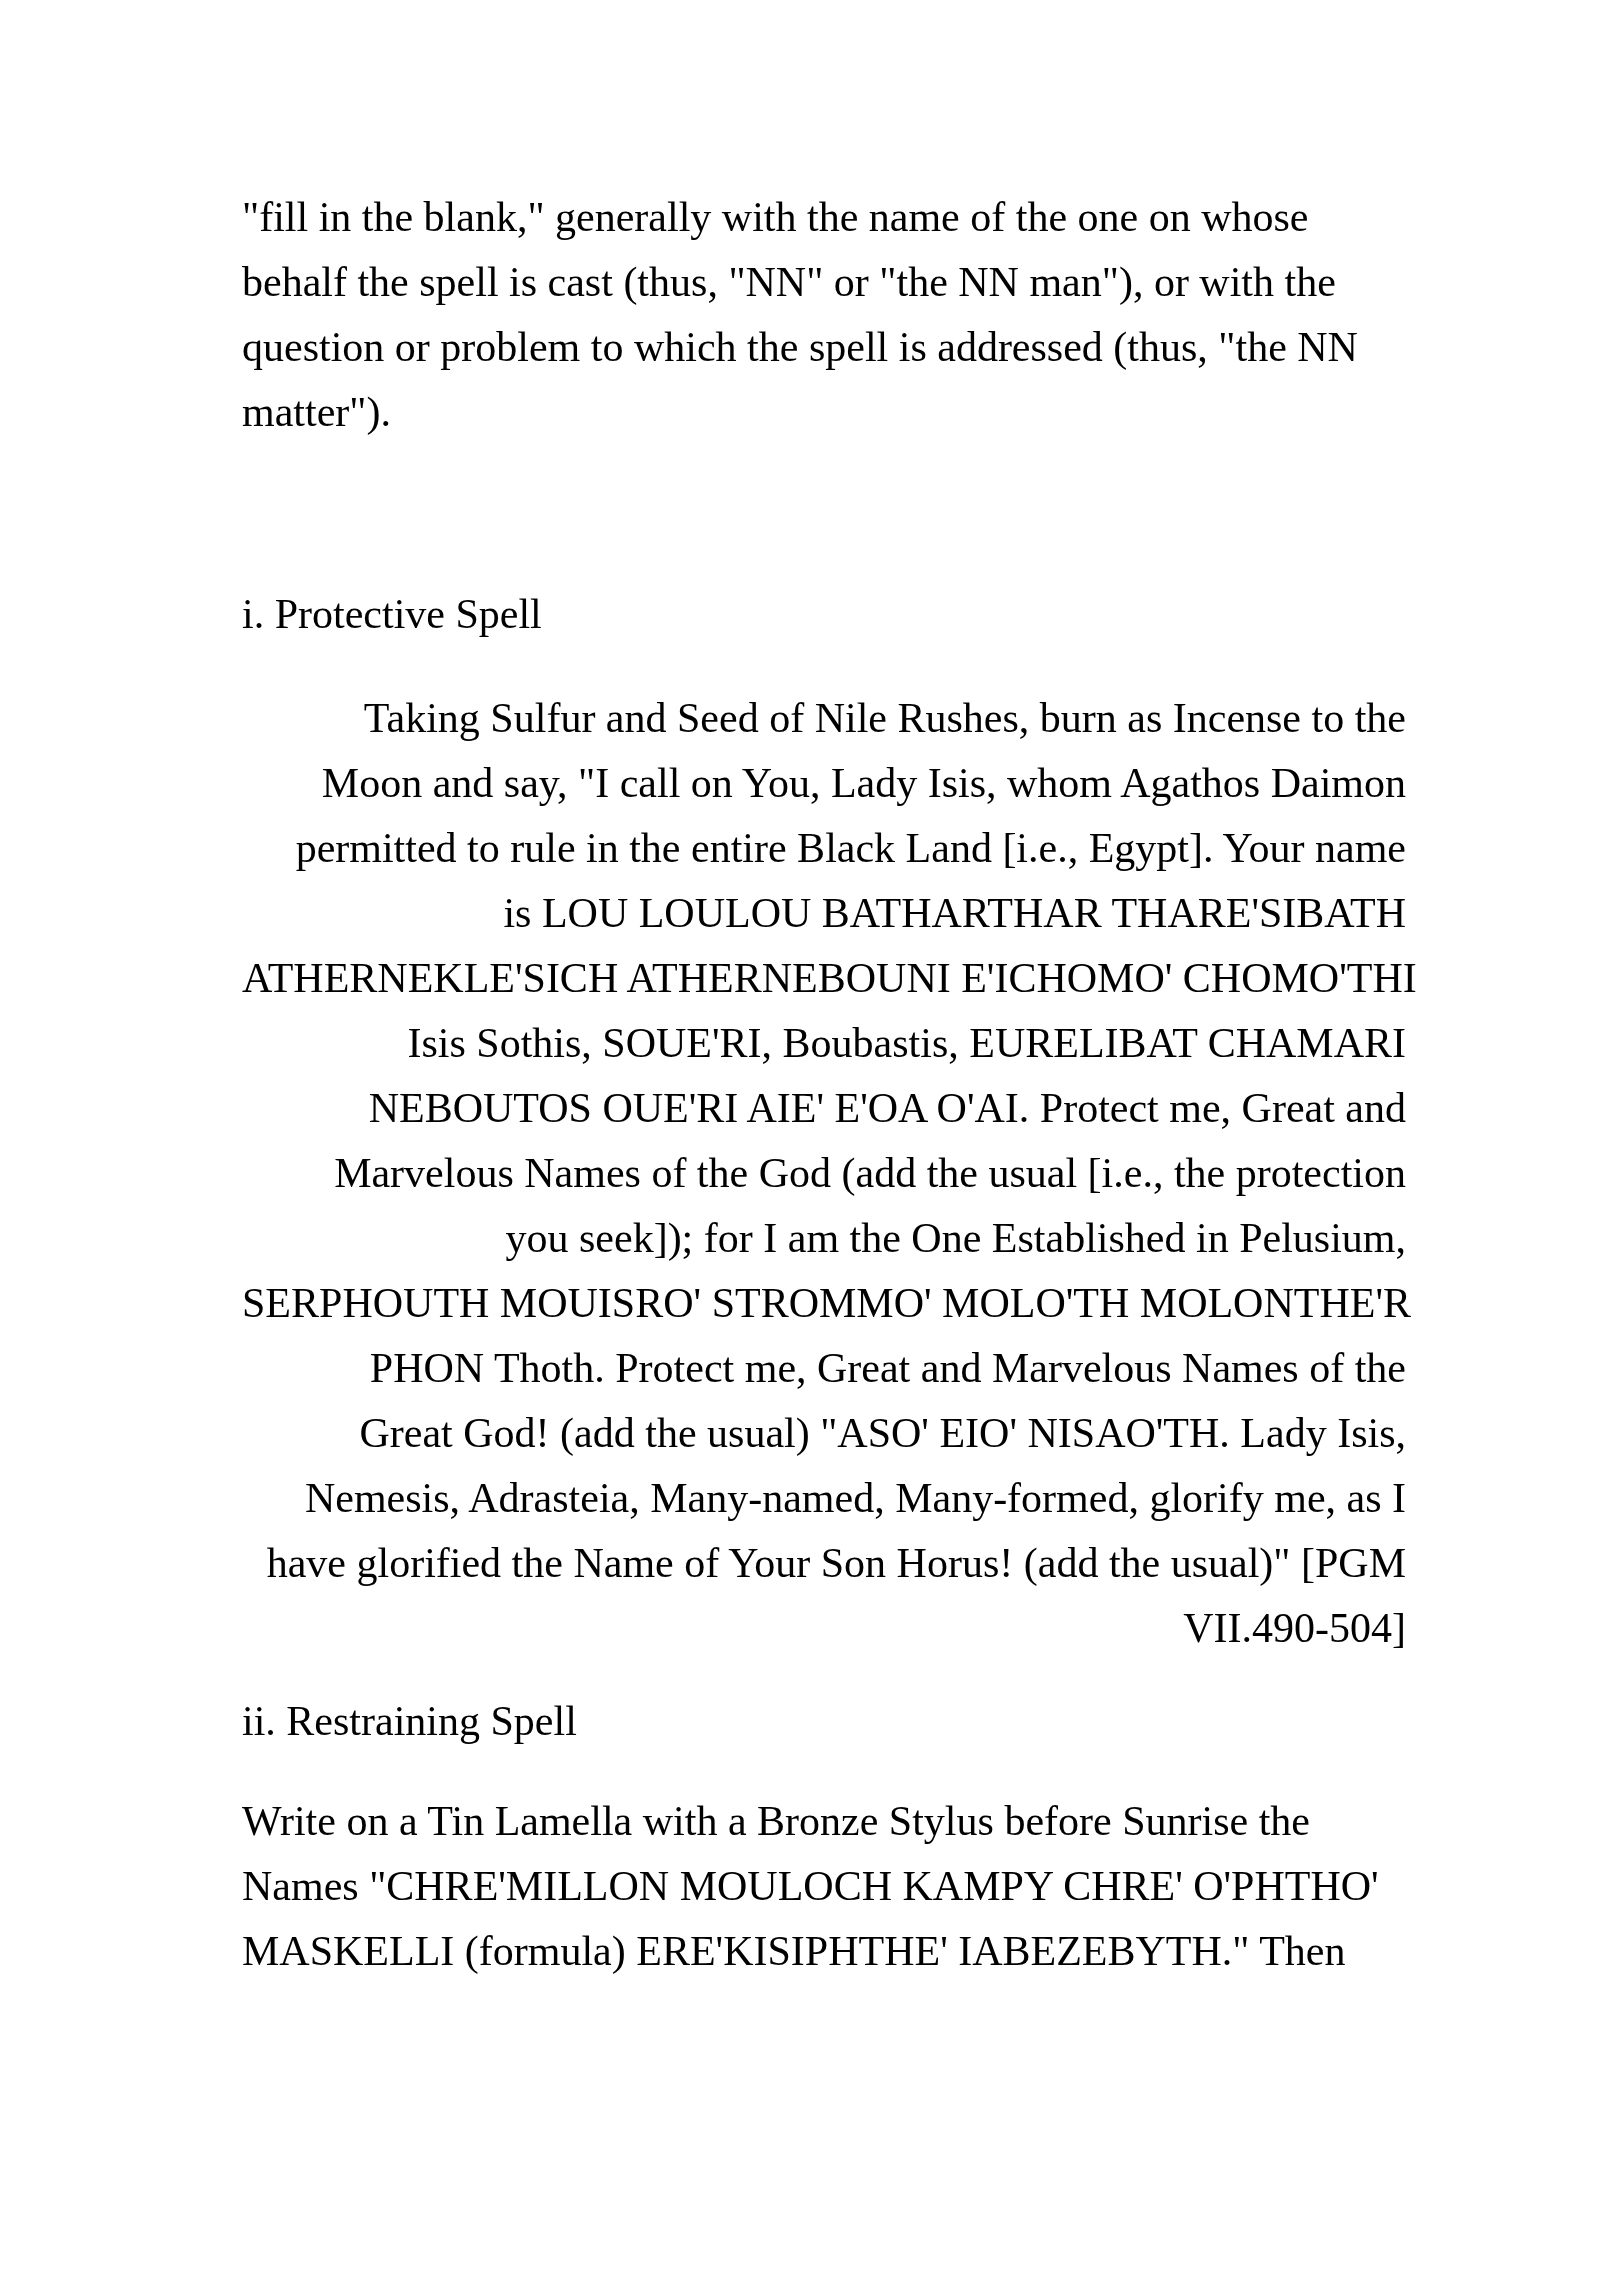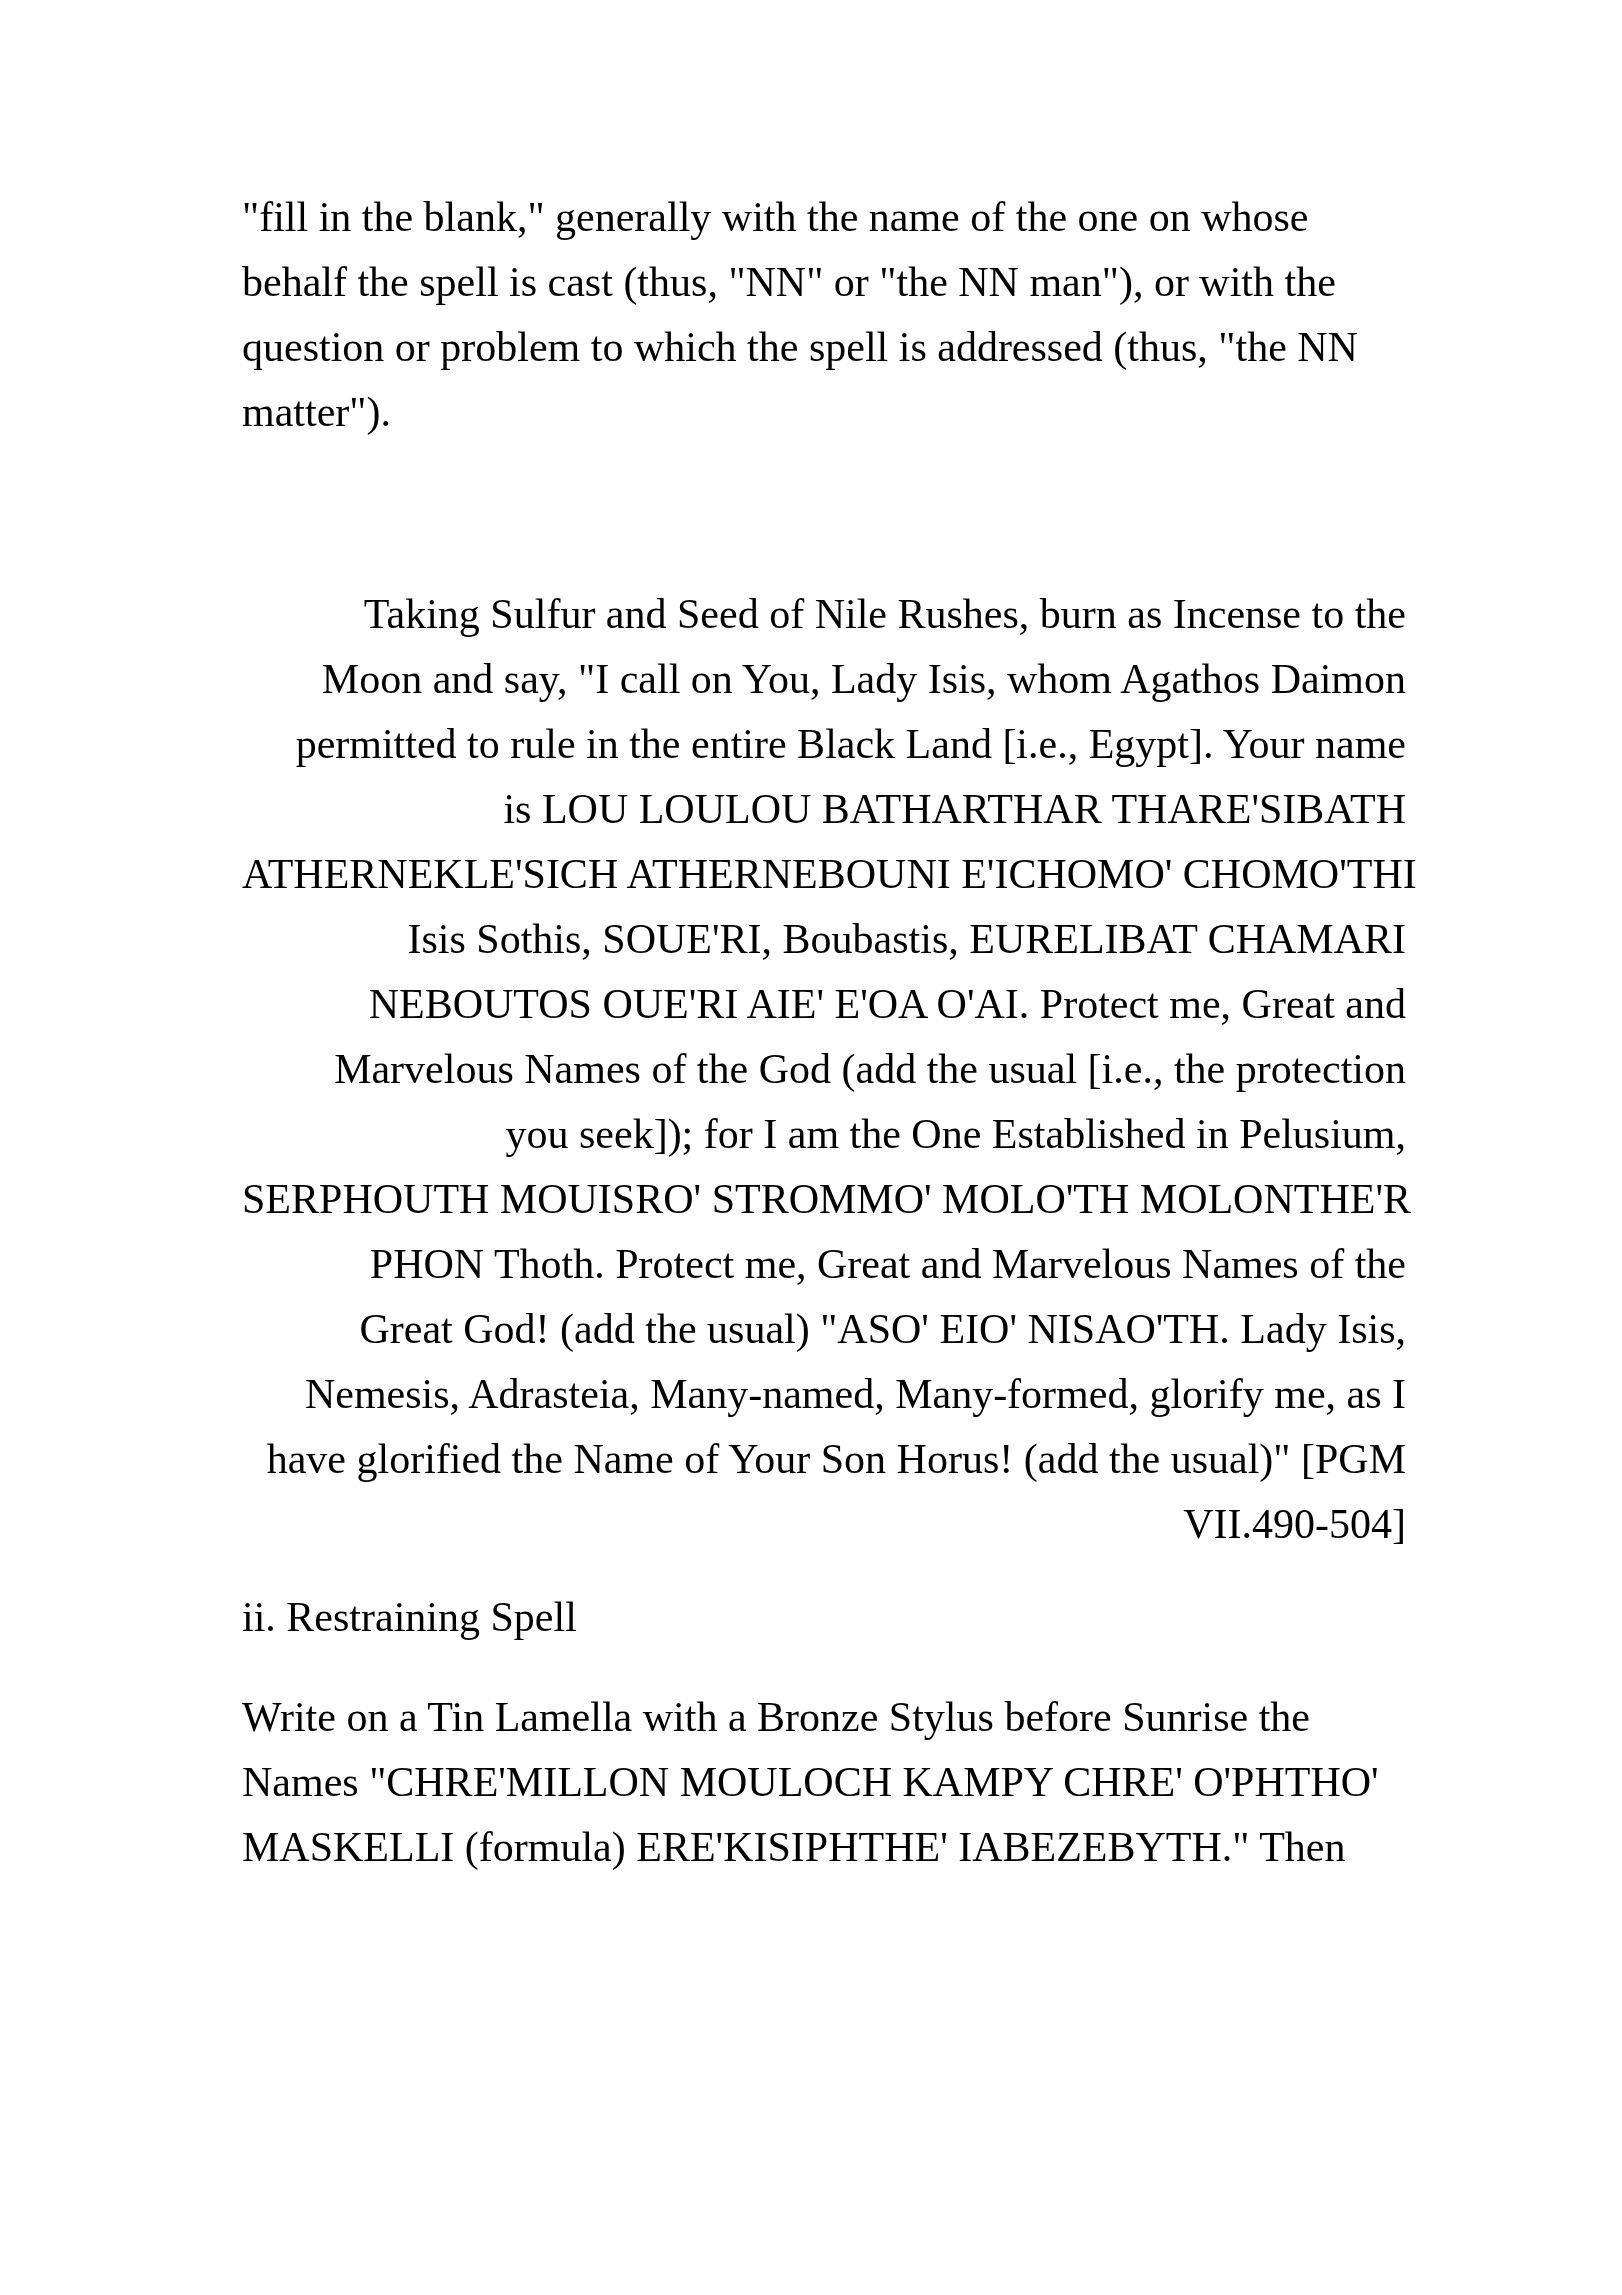--- a/index.html
+++ b/index.html
@@ -53,20 +53,21 @@
 <body>
 
 <div class="page">
   <div class="content">
     <p class="para intro-paragraph">"fill in the blank," generally with the name of the one on whose
 behalf the spell is cast (thus, "NN" or "the NN man"), or with the
 question or problem to which the spell is addressed (thus, "the NN
 matter").</p>
 
 
+    <p class="para spell-heading-1">i. Protective Spell</p>
 
     <p class="para spell-body-1">Taking Sulfur and Seed of Nile Rushes, burn as Incense to the
 Moon and say, "I call on You, Lady Isis, whom Agathos Daimon
 permitted to rule in the entire Black Land [i.e., Egypt]. Your name
 is LOU LOULOU BATHARTHAR THARE'SIBATH
 ATHERNEKLE'SICH ATHERNEBOUNI E'ICHOMO' CHOMO'THI
 Isis Sothis, SOUE'RI, Boubastis, EURELIBAT CHAMARI
 NEBOUTOS OUE'RI AIE' E'OA O'AI. Protect me, Great and
 Marvelous Names of the God (add the usual [i.e., the protection
 you seek]); for I am the One Established in Pelusium,

